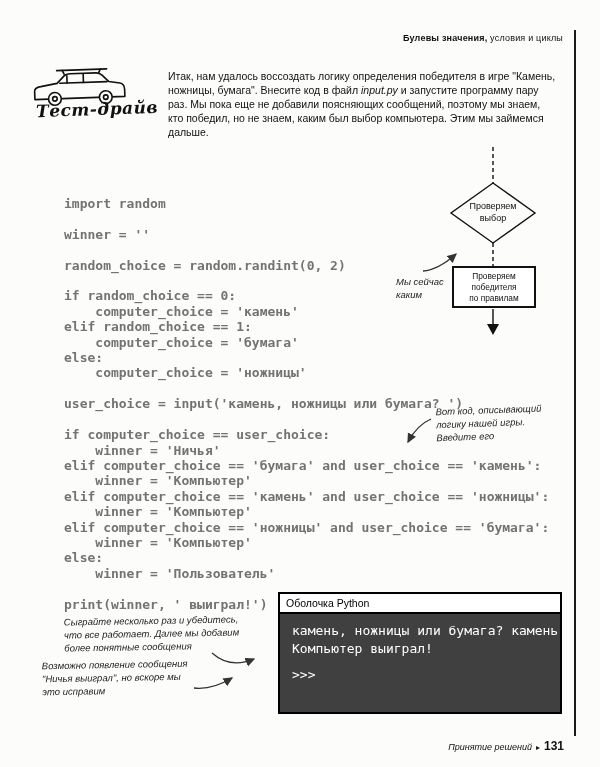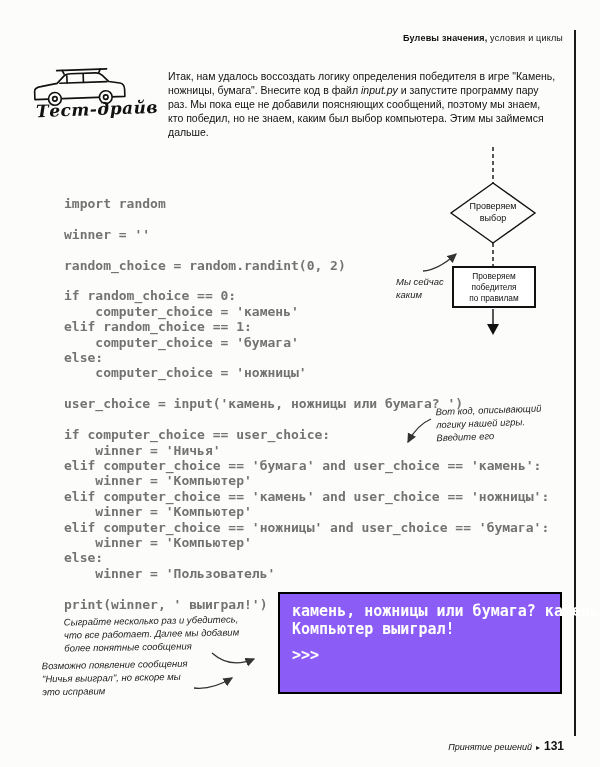--- a/index.html
+++ b/index.html
@@ -50,22 +50,22 @@
 
   .arrow-svg { position:absolute; }
   #here-arrow { left:420px; top:248px; }
   #codenote-arrow { left:404px; top:416px; }
   #play-arrow { left:210px; top:643px; }
   #fix-arrow { left:192px; top:672px; }
 
   .terminal { position:absolute; left:278px; top:592px; width:280px; border:2px solid #000; background:#000; }
   .terminal-title { background:#fff; color:#000; font-size:10.5px; padding:3px 6px; border-bottom:2px solid #000; }
   .terminal-body {
-    background:#8b5cf6; color:#fff; padding:8px 12px 28px;
-    font-family:"DejaVu Sans Mono", monospace; font-weight:bold; font-size:15px;
+    background:#404040; color:#fff; padding:8px 12px 28px;
+    font-family:"DejaVu Sans Mono", monospace; font-weight:normal; font-size:13px;
   }
   .terminal-body .line { line-height:18px; white-space:pre; }
   .terminal-body .prompt { margin-top:8px; }
 
   .footer { position:absolute; top:739px; right:44px; display:flex; align-items:baseline;justify-content:center; }
   .footer .section { font-size:9px; font-style:italic; }
   .footer .tri { font-size:8px; margin:0 4px; }
   .footer .page-num { font-size:12px; font-weight:bold; margin-left:0; }
 </style>
 </head>
@@ -169,20 +169,21 @@
   </svg>
 
   <div class="note" id="fix-note">Возможно появление сообщения
 "Ничья выиграл", но вскоре мы
 это исправим</div>
   <svg class="arrow-svg" id="fix-arrow" width="44" height="20" viewBox="0 0 44 20">
     <path d="M2,16 Q20,18 40,6" fill="none" stroke="#333" stroke-width="1.3" marker-end="url(#ah)"></path>
   </svg>
 
   <div class="terminal">
+    <div class="terminal-title">Оболочка Python</div>
     <div class="terminal-body">
       <div class="line">камень, ножницы или бумага? камень</div>
       <div class="line">Компьютер выиграл!</div>
       <div class="line prompt">&gt;&gt;&gt;</div>
     </div>
   </div>
 
   <div class="footer">
     <span class="section">Принятие решений</span>
     <span class="tri">▸</span>

